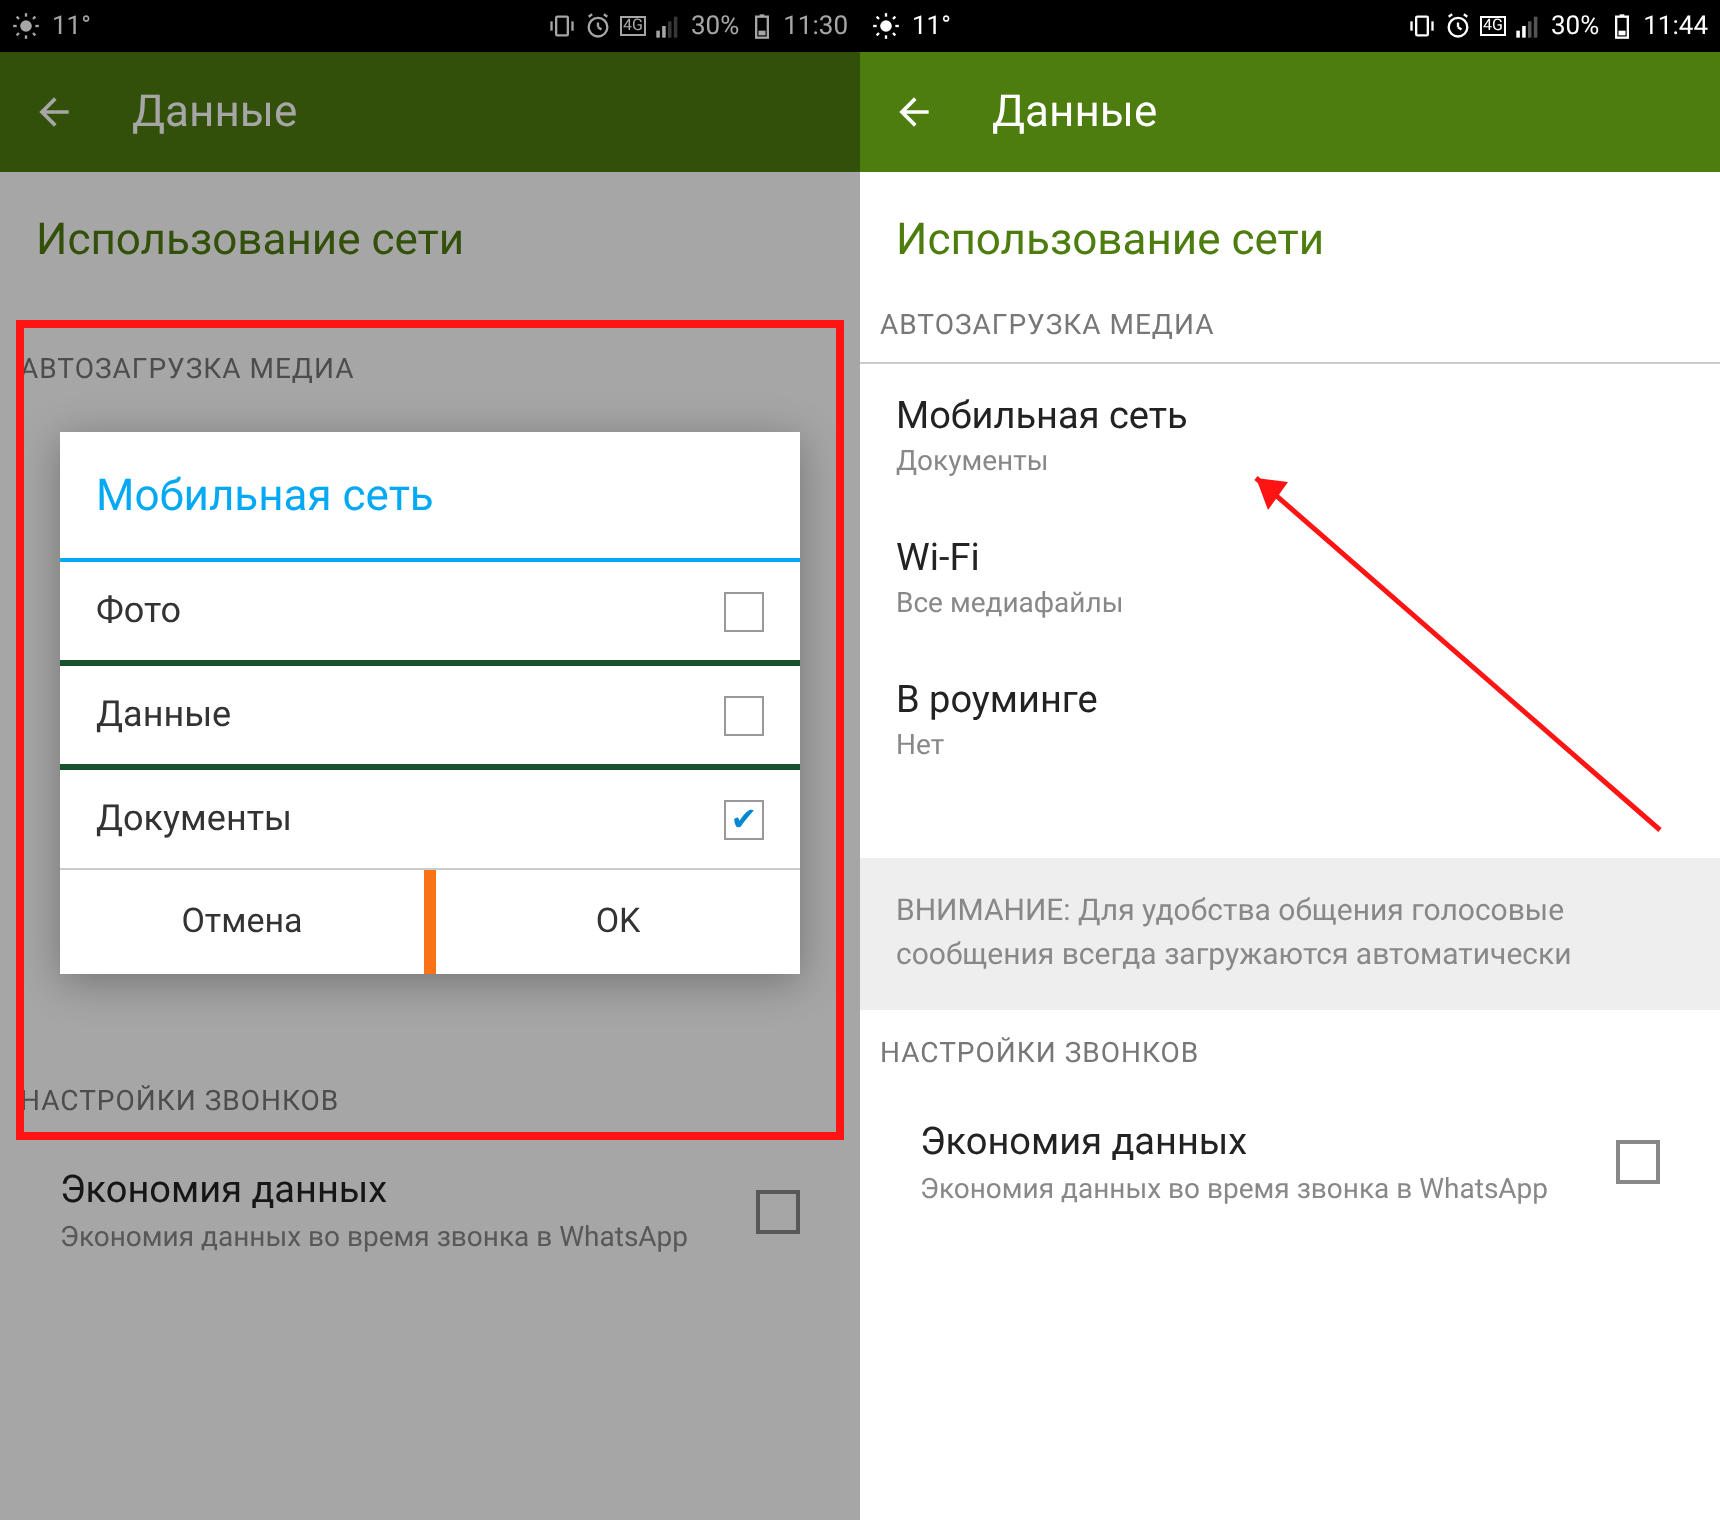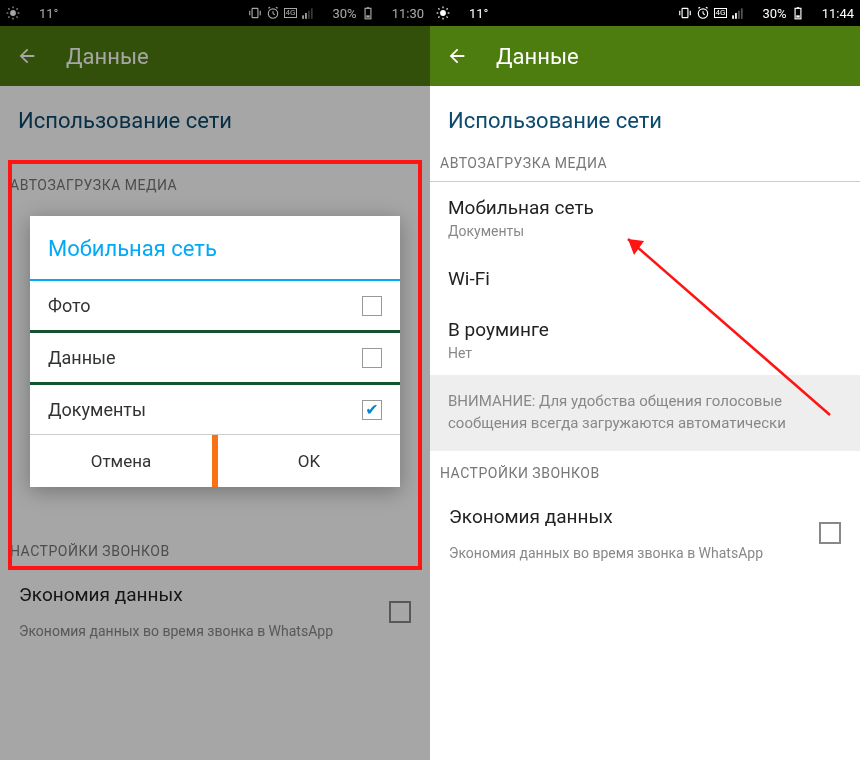--- a/index.html
+++ b/index.html
@@ -24,72 +24,73 @@
     color: #fff;
     display: flex;
     align-items: center;
     font-size: 13px;
     padding: 0 6px;
     justify-content: space-between;
   }
   .sb-left { display: flex; align-items: center; gap: 6px; }
   .sb-right { display: flex; align-items: center; gap: 4px; }
   .sb-icon { width: 14px; height: 14px; fill: #fff; display:inline-block;}
-  .sb-text { font-size: 13px; margin-left: 13px; }
+  .sb-text { font-size: 13px; }
   
   .toolbar {
     height: 60px;
     background: #4d7c0f;
     color: #fff;
     display: flex;
     align-items: center;
     padding: 0 16px;
     gap: 28px;
   }
   .toolbar .back { width: 22px; height: 22px; }
   .toolbar .title { font-size: 22px; font-weight: 400; }
   
   .sect-heading {
     font-size: 22px;
-    color: #0c4a6e;
+    color: #4d7c0f;
     padding: 22px 18px 22px 18px;
   }
   .subhead {
     font-size: 14px;
     color: #777;
     letter-spacing: 0.5px;
     padding: 0 18px 10px 10px;
     border-bottom: 1px solid #ccc;
     margin-bottom: 0;
   }
   .subhead.nb { border-bottom: none; margin-bottom: 0;}
   .setting {
     padding: 14px 18px 14px 18px;
   }
   .setting .stitle { font-size: 19px; color: #222; }
   .setting .ssub { font-size: 14px; color: #888; margin-top: 4px; }
   .setting-row {
     display: flex; align-items: center; justify-content: space-between;
-    padding: 14px 19px;
+    padding: 14px 30px;
   }
   .setting-row .txt { flex: 1; padding-right: 10px;}
   .setting-row .stitle { font-size: 19px; color: #222; }
-  .setting-row .ssub { font-size: 14px; color: #888; margin-top: 16px; line-height:1.3;}
+  .setting-row .ssub { font-size: 14px; color: #888; margin-top: 4px; line-height:1.3;}
   .chk {
     width: 22px; height: 22px;
     border: 2px solid #888;
     background: #fff;
     flex-shrink: 0;
   }
   .notice {
     background: #eee;
     color: #888;
     font-size: 15px;
     padding: 16px 18px;
     line-height: 1.45;
+    margin-top: 34px;
   }
   
   .dim {
     position: absolute;
     top: 0; left:0; right:0; bottom:0;
     background: rgba(0,0,0,0.35);
   }
   
   .dialog {
     position: absolute;
@@ -300,20 +301,21 @@
   </div>
   <div class="sect-heading">Использование сети</div>
   <div class="subhead">АВТОЗАГРУЗКА МЕДИА</div>
 
   <div class="setting">
     <div class="stitle">Мобильная сеть</div>
     <div class="ssub">Документы</div>
   </div>
   <div class="setting">
     <div class="stitle">Wi-Fi</div>
+    <div class="ssub">Все медиафайлы</div>
   </div>
   <div class="setting">
     <div class="stitle">В роуминге</div>
     <div class="ssub">Нет</div>
   </div>
 
   <div class="notice">ВНИМАНИЕ: Для удобства общения голосовые сообщения всегда загружаются автоматически</div>
 
   <div class="subhead nb" style="padding-top:14px;">НАСТРОЙКИ ЗВОНКОВ</div>
   <div class="setting-row">

